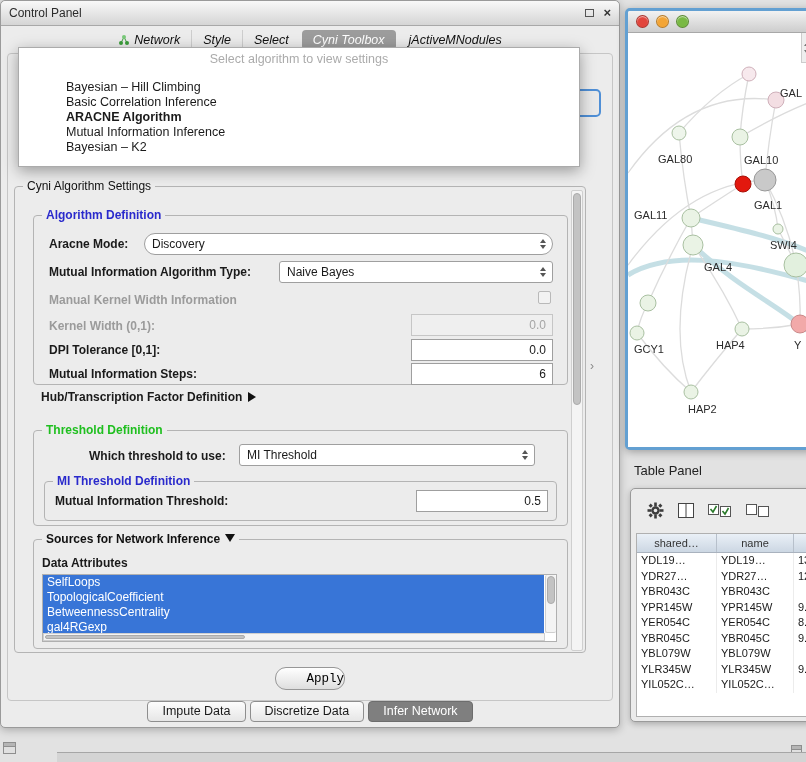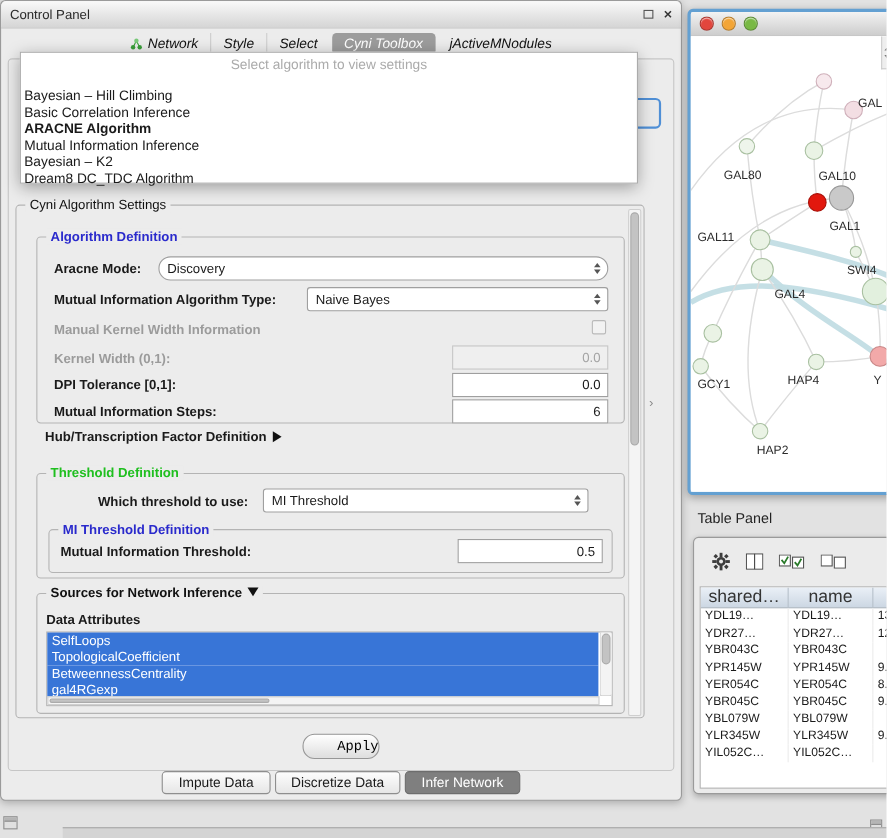--- a/index.html
+++ b/index.html
@@ -55,21 +55,21 @@
 
   .apply-btn { position: absolute; left: 50%; transform: translateX(-50%); top: 613px; width: 70px; height: 23px; border: 1px solid #979797; border-radius: 11px; background: linear-gradient(#ffffff, #dedede); font-size: 12.5px; font-family: Liberation Mono, monospace; text-align: right; }
 
   .bottom-tabs { position: absolute; left: 0; right: 0; top: 700px; height: 22px; display: flex; justify-content: center; gap: 4px; }
   .btab { height: 21px; line-height: 19px; padding: 0 14px; border: 1px solid #8e8e8e; border-radius: 4px; background: linear-gradient(#fdfdfd, #e6e6e6); font-size: 12.5px; cursor: default; }
   .btab.active { background: #7f7f7f; color: #fff; border-color: #6d6d6d; }
 
   
   .popup { position: absolute; left: 17px; top: 46px; width: 562px; height: 120px; background: #fff; border: 1px solid #ababab; box-shadow: 0 4px 14px rgba(0,0,0,.35); z-index: 20; }
   .popup .ph { text-align: center; color: #ababab; font-size: 12.5px; height: 17px; line-height: 17px; margin-top: 3px; }
-  .popup .opts { position: absolute; left: 0; right: 4px; top: 32px; }
+  .popup .opts { position: absolute; left: 0; right: 4px; top: 32px; padding-left: 44px; }
   .popup .opt { height: 15px; line-height: 15px; padding-left: 3px; font-size: 12.5px; white-space: nowrap; }
   .popup .opt.sel { font-weight: bold; }
   .focus-frag { position: absolute; left: 570px; top: 88px; width: 30px; height: 28px; border: 2px solid #4f8fd6; border-radius: 5px; background: #e9e9e9; z-index: 5; }
   .splitter { position: absolute; left: 589px; top: 358px; color: #8a8a8a; font-size: 12px; z-index: 3; }
 
   
   .net { position: absolute; left: 625px; top: 8px; width: 190px; height: 442px; border: 3px solid #63a0d2; border-radius: 5px; background: #fff; box-shadow: 0 2px 8px rgba(0,0,0,.3); }
   .net-titlebar { height: 22px; background: linear-gradient(#f2f2f2, #cdcdcd); border-bottom: 1px solid #a8a8a8; display: flex; align-items: center; gap: 7px; padding: 0 8px; border-radius: 2px 2px 0 0; }
   .tl { width: 13px; height: 13px; border-radius: 50%; border: 1px solid rgba(0,0,0,.25); box-shadow: inset 0 1px 1px rgba(255,255,255,.6); }
   .net-canvas { position: relative; width: 100%; height: 414px; background: #fff; overflow: hidden; }
@@ -80,21 +80,21 @@
   .edge-thin { fill: none; stroke: #dcdcdc; stroke-width: 1.3; }
   .edge-thick { fill: none; stroke: #c2dde4; stroke-width: 5; opacity: .95; }
   .node-label { font-family: "Liberation Sans", sans-serif; font-size: 11px; fill: #2b2b2b; }
 
   
   .tp-title { position: absolute; left: 634px; top: 463px; font-size: 13px; color: #222; }
   .tp { position: absolute; left: 630px; top: 488px; width: 184px; height: 234px; background: #ebebeb; border: 1px solid #9a9a9a; border-radius: 5px; box-shadow: 0 2px 6px rgba(0,0,0,.25); }
   .tp-toolbar { height: 42px; display: flex; align-items: center; gap: 14px; padding: 0 0 0 16px; }
   .tp-table { position: absolute; left: 5px; right: 0; top: 44px; bottom: 4px; background: #fff; border: 1px solid #b0b0b0; overflow: hidden; }
   .thead { display: flex; height: 19px; background: linear-gradient(#eaf0f7, #ccd7e3); border-bottom: 1px solid #a9b2be; }
-  .th { font-size: 16px; color: #333; text-align: center; line-height: 18px; border-right: 1px solid #b7c0cb; overflow: hidden; white-space: nowrap; }
+  .th { font-size: 11px; color: #333; text-align: center; line-height: 18px; border-right: 1px solid #b7c0cb; overflow: hidden; white-space: nowrap; }
   .tr { display: flex; height: 15.5px; }
   .td { font-size: 11px; line-height: 15px; padding-left: 4px; border-right: 1px solid #ececec; overflow: hidden; white-space: nowrap; }
   .c1 { width: 80px; } .c2 { width: 77px; } .c3 { flex: 1; }
 
   .strip { position: absolute; left: 57px; right: 0; top: 752px; height: 10px; background: #d4d4d4; border-top: 1px solid #a6a6a6; }
   .corner-icon { position: absolute; border: 1px solid #8e8e8e; background: #e0e0e0; }
   .corner-icon::before { content: ""; display: block; height: 3px; background: #b5b5b5; border-bottom: 1px solid #8e8e8e; }
   .ci-left { left: 3px; top: 742px; width: 13px; height: 12px; }
   .ci-right { left: 791px; top: 745px; width: 11px; height: 11px; }
 </style>
@@ -236,21 +236,20 @@
     </div>
 
     <div class="popup">
       <div class="ph">Select algorithm to view settings</div>
       <div class="opts">
         <div class="opt">Bayesian – Hill Climbing</div>
         <div class="opt">Basic Correlation Inference</div>
         <div class="opt sel">ARACNE Algorithm</div>
         <div class="opt">Mutual Information Inference</div>
         <div class="opt">Bayesian – K2</div>
-        <div class="opt">Dream8 DC_TDC Algorithm</div>
       </div>
     </div>
   </div>
 
   <div class="net">
     <div class="net-titlebar">
       <span class="tl" id="tl-close" style="background: rgb(226, 70, 61);"></span>
       <span class="tl" id="tl-min" style="background: rgb(243, 165, 54);"></span>
       <span class="tl" id="tl-zoom" style="background: rgb(121, 185, 68);"></span>
     </div>

